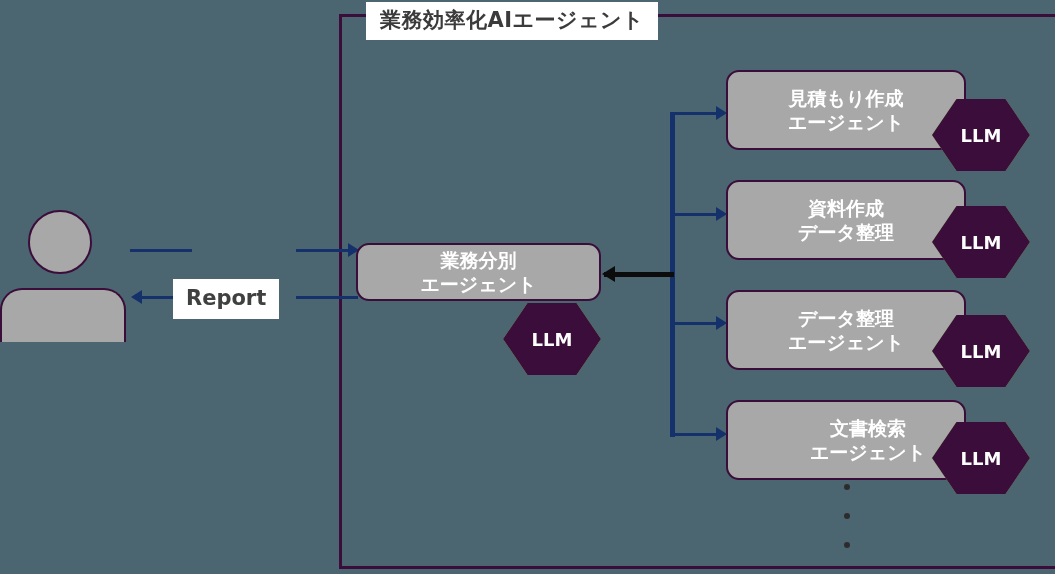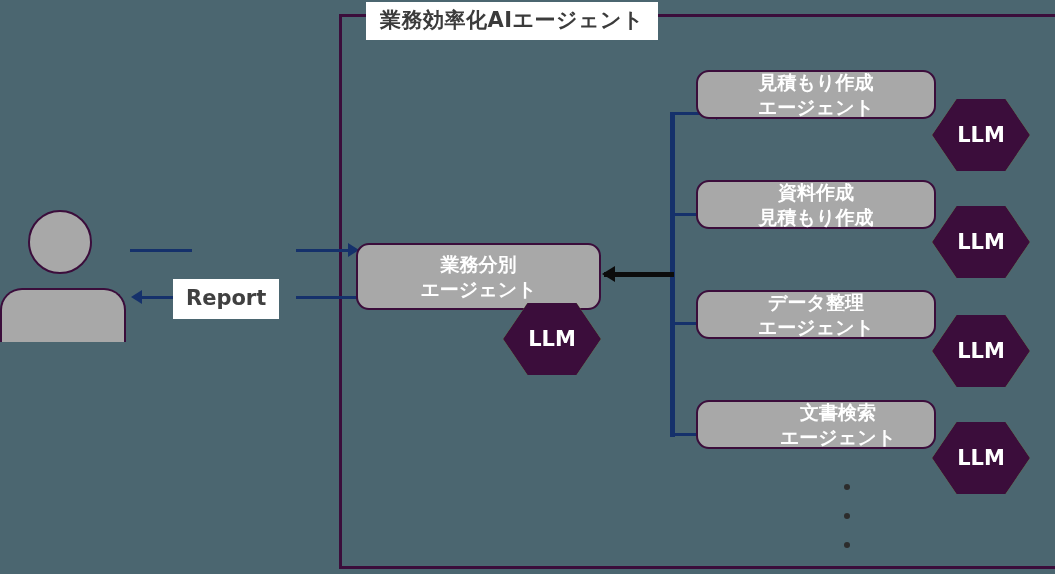--- a/index.html
+++ b/index.html
@@ -127,43 +127,43 @@
     display: flex;
     align-items: center;
     justify-content: center;
     z-index: 3;
   }
   .agent-box .lbl { display: block; white-space: pre-line; }
   .main-agent {
     left: 356px;
     top: 243px;
     width: 245px;
-    height: 67px;
+    height: 58px;
   }
   .sub-agent {
-    left: 696px;
+    left: 726px;
     width: 240px;
-    height: 49px;
+    height: 80px;
   }
   .sub-agent.a1 { top: 70px; }
   .sub-agent.a2 { top: 180px; }
   .sub-agent.a3 { top: 290px; }
   .sub-agent.a4 { top: 400px; padding-left: 44px; }
   
   .llm-hex {
     position: absolute;
     width: 98px;
     height: 72px;
     background: #8ed04a;
     clip-path: polygon(25% 0%, 75% 0%, 100% 50%, 75% 100%, 25% 100%, 0% 50%);
     display: flex;
     align-items: center;
     justify-content: center;
     color: #ffffff;
-    font-size: 21px;
+    font-size: 18px;
     font-weight: bold;
     z-index: 4;
   }
   .llm-hex::before {
     content: "";
     position: absolute;
     left: -2px; top: -2px;
     width: 102px; height: 76px;
     background: #3b0d3b;
     clip-path: polygon(25% 0%, 75% 0%, 100% 50%, 75% 100%, 25% 100%, 0% 50%);
@@ -259,21 +259,21 @@
   <div class="agent-box sub-agent a1">
     <span class="lbl">見積もり作成
 エージェント</span>
   </div>
   <div class="llm-hex llm-s1">
     <span>LLM</span>
   </div>
 
   <div class="agent-box sub-agent a2">
     <span class="lbl">資料作成
-見積もり作成</span>
+データ整理</span>
   </div>
   <div class="llm-hex llm-s2">
     <span>LLM</span>
   </div>
 
   <div class="agent-box sub-agent a3">
     <span class="lbl">データ整理
 エージェント</span>
   </div>
   <div class="llm-hex llm-s3">

